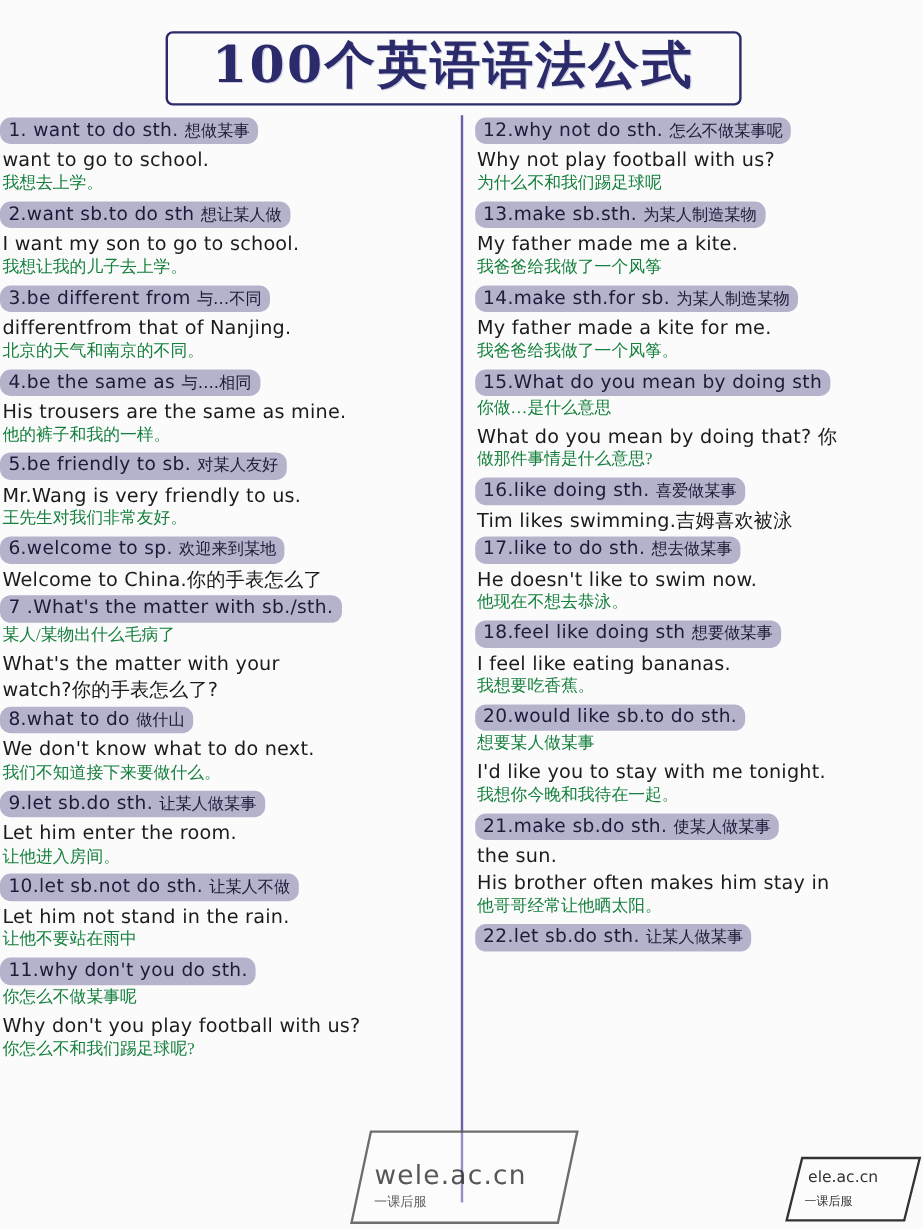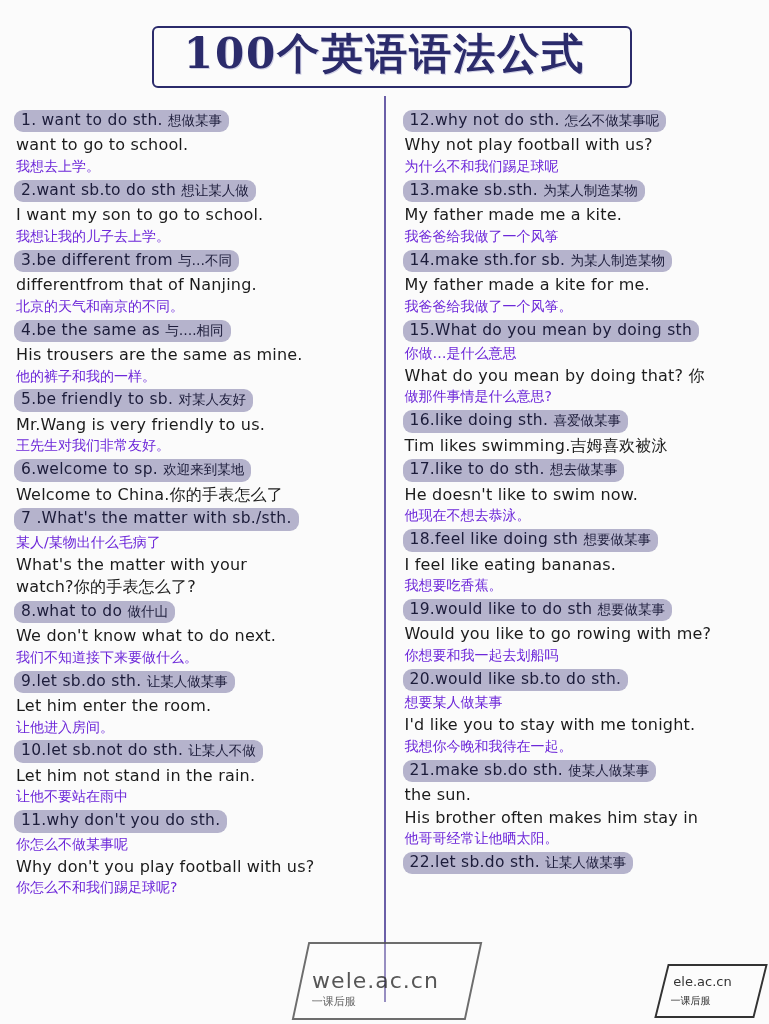--- a/index.html
+++ b/index.html
@@ -8,21 +8,21 @@
     background:#fbfbfb;
     font-family:"DejaVu Sans","Liberation Sans",sans-serif;
     color:#222;
     overflow:hidden;
     position:relative;
   }
   .page{
     position:relative;
     width:769px;height:1024px;
     box-sizing:border-box;
-    padding:10px 14px 0 14px;
+    padding:10px 14px 0 0;
   }
   
   .title-wrap{
     text-align:center;
     padding-top:14px;
     padding-bottom:6px;
     position:relative;
   }
   .title{
     display:inline-block;
@@ -41,21 +41,21 @@
     width:480px;height:62px;
     border:2px solid #2b2b6b;
     border-radius:6px;
     box-sizing:border-box;
     pointer-events:none;
   }
   
   .columns{
     display:flex;
     gap:0px;
-    margin-top:16px;
+    margin-top:4px;
     height:912px;
   }
   .col{
     width:50%;
     box-sizing:border-box;
     position:relative;
   }
   .col.left{padding-right:14px;}
   .col.right{padding-left:18px;}
   .divider{
@@ -84,22 +84,23 @@
   .en{
     font-size:16px;
     line-height:1.35;
     color:#1b1b1b;
     margin:1px 0 0 2px;
     letter-spacing:.2px;
   }
   .cn-line{
     font-size:14px;
     line-height:1.35;
-    color:#6d28d9;
+    color:#15803d;
     margin:1px 0 2px 2px;
+    font-family:Liberation Serif, serif;
   }
   
   .wm-center{
     position:absolute;
     left:300px;top:942px;
     width:170px;height:74px;
     border:2px solid #555;
     transform:skewX(-12deg);
     opacity:.85;
     background:rgba(255,255,255,.35);
@@ -170,21 +171,20 @@
         <div class="entry"><div class="head"><span>11.why don't you do sth.</span></div><div class="cn-line">你怎么不做某事呢</div><div class="en">Why don't you play football with us?</div><div class="cn-line">你怎么不和我们踢足球呢?</div></div>
       </div>
     <div class="col right" id="rightcol">
         <div class="entry"><div class="head"><span>12.why not do sth.</span> <span class="cn">怎么不做某事呢</span></div><div class="en">Why not play football with us?</div><div class="cn-line">为什么不和我们踢足球呢</div></div>
         <div class="entry"><div class="head"><span>13.make sb.sth.</span> <span class="cn">为某人制造某物</span></div><div class="en">My father made me a kite.</div><div class="cn-line">我爸爸给我做了一个风筝</div></div>
         <div class="entry"><div class="head"><span>14.make sth.for sb.</span> <span class="cn">为某人制造某物</span></div><div class="en">My father made a kite for me.</div><div class="cn-line">我爸爸给我做了一个风筝。</div></div>
         <div class="entry"><div class="head"><span>15.What do you mean by doing sth</span></div><div class="cn-line">你做…是什么意思</div><div class="en">What do you mean by doing that? 你</div><div class="cn-line">做那件事情是什么意思?</div></div>
         <div class="entry"><div class="head"><span>16.like doing sth.</span> <span class="cn">喜爱做某事</span></div><div class="en">Tim likes swimming.吉姆喜欢被泳</div></div>
         <div class="entry"><div class="head"><span>17.like to do sth.</span> <span class="cn">想去做某事</span></div><div class="en">He doesn't like to swim now.</div><div class="cn-line">他现在不想去恭泳。</div></div>
         <div class="entry"><div class="head"><span>18.feel like doing sth</span> <span class="cn">想要做某事</span></div><div class="en">I feel like eating bananas.</div><div class="cn-line">我想要吃香蕉。</div></div>
-        <div class="entry"><div class="head"><span>19.would like to do sth</span> <span class="cn">想要做某事</span></div><div class="en">Would you like to go rowing with me?</div><div class="cn-line">你想要和我一起去划船吗</div></div>
         <div class="entry"><div class="head"><span>20.would like sb.to do sth.</span></div><div class="cn-line">想要某人做某事</div><div class="en">I'd like you to stay with me tonight.</div><div class="cn-line">我想你今晚和我待在一起。</div></div>
         <div class="entry"><div class="head"><span>21.make sb.do sth.</span> <span class="cn">使某人做某事</span></div><div class="en">the sun.</div><div class="en">His brother often makes him stay in</div><div class="cn-line">他哥哥经常让他晒太阳。</div></div>
         <div class="entry"><div class="head"><span>22.let sb.do sth.</span> <span class="cn">让某人做某事</span></div></div>
       </div>
   </div>
 
   <div class="wm-center">
     <span>wele.ac.cn</span>
     <small>一课后服</small>
   </div>

